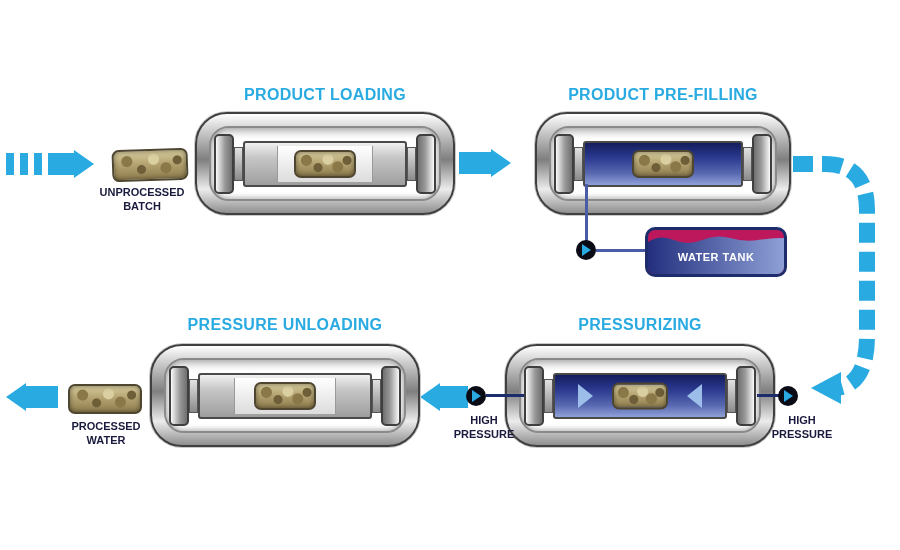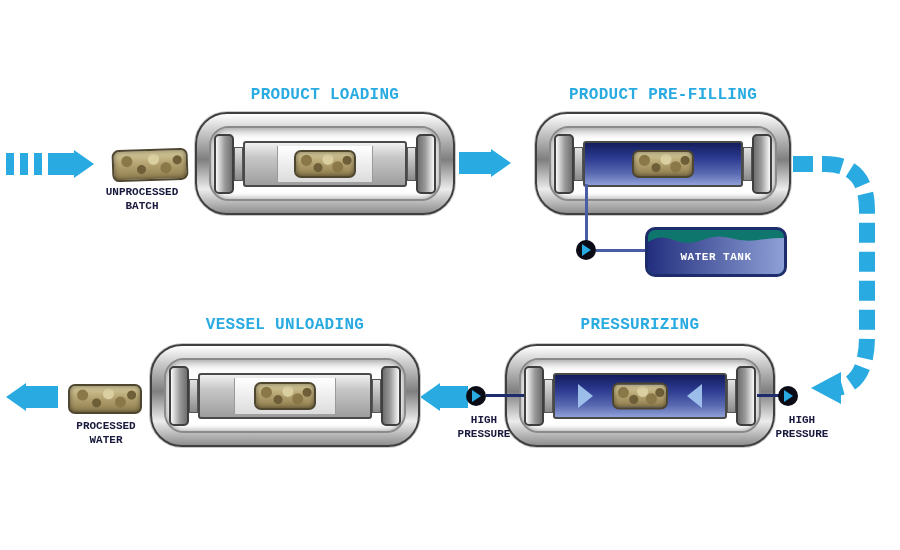--- a/index.html
+++ b/index.html
@@ -1,19 +1,19 @@
 <!DOCTYPE html>
 <html style="--arrow: #29abe2; --title: #29abe2; --label: #1a1a3e;"><head>
 <meta charset="utf-8">
 <style>
   * { box-sizing: border-box; margin: 0; padding: 0; }
   html,body { background:#fff; }
   .canvas {
     position: relative; width: 900px; height: 474px; background: #fff;
-    font-family: Liberation Mono, monospace; overflow: hidden;
+    font-family: Liberation Sans, sans-serif; overflow: hidden;
   }
   .title {
     position: absolute; text-align: center; font-weight: bold; font-size: 16px;
     letter-spacing: .3px; color: var(--title, #29abe2); white-space: nowrap;
   }
   .label {
     position: absolute; text-align: center; font-weight: bold; font-size: 11px;
     line-height: 1.25; color: var(--label, #1a1a3e);
   }
   
@@ -80,42 +80,42 @@
     background: #0b0b16; z-index: 6;
   }
   .pump-tri {
     width: 0; height: 0; border-left: 9px solid #29abe2;
     border-top: 6px solid transparent; border-bottom: 6px solid transparent;
     margin: 4px 0 0 6px;
   }
   
   .tank {
     position: absolute; left: 645px; top: 227px; width: 142px; height: 50px;
-    border: 3px solid #1d2d6b; border-radius: 10px; background: #0f766e; overflow: hidden; z-index: 6;
+    border: 3px solid #1d2d6b; border-radius: 10px; background: #be185d; overflow: hidden; z-index: 6;
   }
   .tank-label {
     position: absolute; left: 0; right: 0; top: 21px; text-align: center;
     color: #fff; font-weight: bold; font-size: 11px; letter-spacing: .5px; z-index: 2;
   }
   
   .sq { position: absolute; top: 50%; transform: translateY(-50%); width:0; height:0; z-index: 3; }
   .sq.sql { left: calc(50% - 62px); border-left: 15px solid rgba(165,200,240,.92);
             border-top: 12px solid transparent; border-bottom: 12px solid transparent; }
   .sq.sqr { right: calc(50% - 62px); border-right: 15px solid rgba(165,200,240,.92);
             border-top: 12px solid transparent; border-bottom: 12px solid transparent; }
   .curve { position: absolute; left: 775px; top: 140px; z-index: 4; }
 </style>
 </head>
 <body>
 
 <div class="canvas">
 
   <div class="title" style="left:195px;top:86px;width:260px">PRODUCT LOADING</div>
   <div class="title" style="left:535px;top:86px;width:256px">PRODUCT PRE-FILLING</div>
-  <div class="title" style="left:150px;top:316px;width:270px">VESSEL UNLOADING</div>
+  <div class="title" style="left:150px;top:316px;width:270px">PRESSURE UNLOADING</div>
   <div class="title" style="left:505px;top:316px;width:270px">PRESSURIZING</div>
 
   <div class="harrow" style="left:6px;top:150px">
     <span class="dash"></span>
     <span class="dash"></span>
     <span class="dash"></span>
     <span class="shaft" style="width:26px"></span>
     <span class="head-r"></span>
   </div>
 

